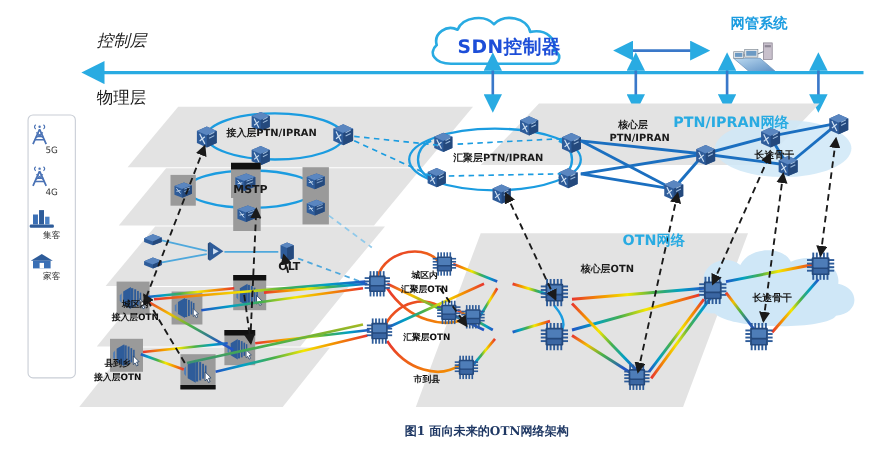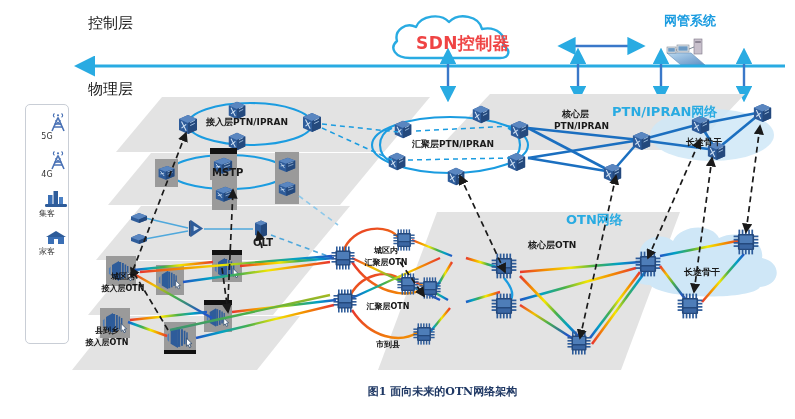--- a/index.html
+++ b/index.html
@@ -17,21 +17,21 @@
   }
   #svgroot{position:absolute;left:0;top:0;width:795px;height:419px;}
 
   
   .lbl{position:absolute;white-space:nowrap;line-height:1;}
   .layer-name{
     font-size:15px;color:#1a1a1a;font-weight:400;
     font-family:"DejaVu Sans","Liberation Sans",sans-serif;
   }
   .cloud-title{
-    font-size:17px;font-weight:bold;color:#ef4444;letter-spacing:.4px;
+    font-size:17px;font-weight:bold;color:#1d4ed8;letter-spacing:.4px;
     font-family:"DejaVu Sans","Liberation Sans",sans-serif;
   }
   .nms-title{
     font-size:13px;font-weight:bold;color:#1B9CE0;
     font-family:Liberation Sans, sans-serif;
   }
   .net-title{
     font-size:13px;font-weight:bold;color:#29ABE2;
     font-family:"DejaVu Sans","Liberation Sans",sans-serif;
   }
@@ -55,21 +55,21 @@
   }
 
   
   #legend{
     position:absolute;left:25px;top:104px;width:44px;height:240px;
     border:1px solid #c9ced6;border-radius:5px;background:#fff;
     box-sizing:border-box;padding-top:5px;
   }
   .leg-item{
     position:relative;width:100%;height:38px;
-    display:flex;flex-direction:column;align-items:flex-end;justify-content:flex-start;
+    display:flex;flex-direction:column;align-items:flex-start;justify-content:flex-start;
   }
   .leg-ico{height:22px;display:flex;align-items:flex-end;justify-content:center;}
 </style>
 </head>
 <body>
 
 <div id="stage">
 
   <svg id="svgroot" viewBox="0 0 795 419">
     <defs>
@@ -424,21 +424,21 @@
       <path d="M400,262 L424,296" marker-end="url(#dashArr)"></path>
       <path d="M505,272 L460,176" marker-start="url(#dashArrB)" marker-end="url(#dashArr)"></path>
       <path d="M580,338 L616,176" marker-start="url(#dashArrB)" marker-end="url(#dashArr)"></path>
       <path d="M648,258 L700,140" marker-start="url(#dashArrB)" marker-end="url(#dashArr)"></path>
       <path d="M694,292 L712,158" marker-start="url(#dashArrB)" marker-end="url(#dashArr)"></path>
       <path d="M746,232 L760,126" marker-start="url(#dashArrB)" marker-end="url(#dashArr)"></path>
     </g>
 
   </svg>
 
-  <div class="lbl layer-name" style="left:88px;top:16px;">控制层</div>
+  <div class="lbl layer-name" style="left:88px;top:30px;font-style:italic;">控制层</div>
   <div class="lbl layer-name" style="left:88px;top:82px;">物理层</div>
 
   <div class="lbl cloud-title" style="left:416px;top:35px;">SDN控制器</div>
   <div class="lbl nms-title" style="left:664px;top:14px;">网管系统</div>
 
   <div class="lbl net-title" style="left:612px;top:105px;">PTN/IPRAN网络</div>
   <div class="lbl net-title" style="left:566px;top:213px;">OTN网络</div>
 
   <div class="lbl ring-lbl" style="left:206px;top:118px;">接入层PTN/IPRAN</div>
   <div class="lbl ring-lbl" style="left:212px;top:168px;font-size:10px;">MSTP</div>

